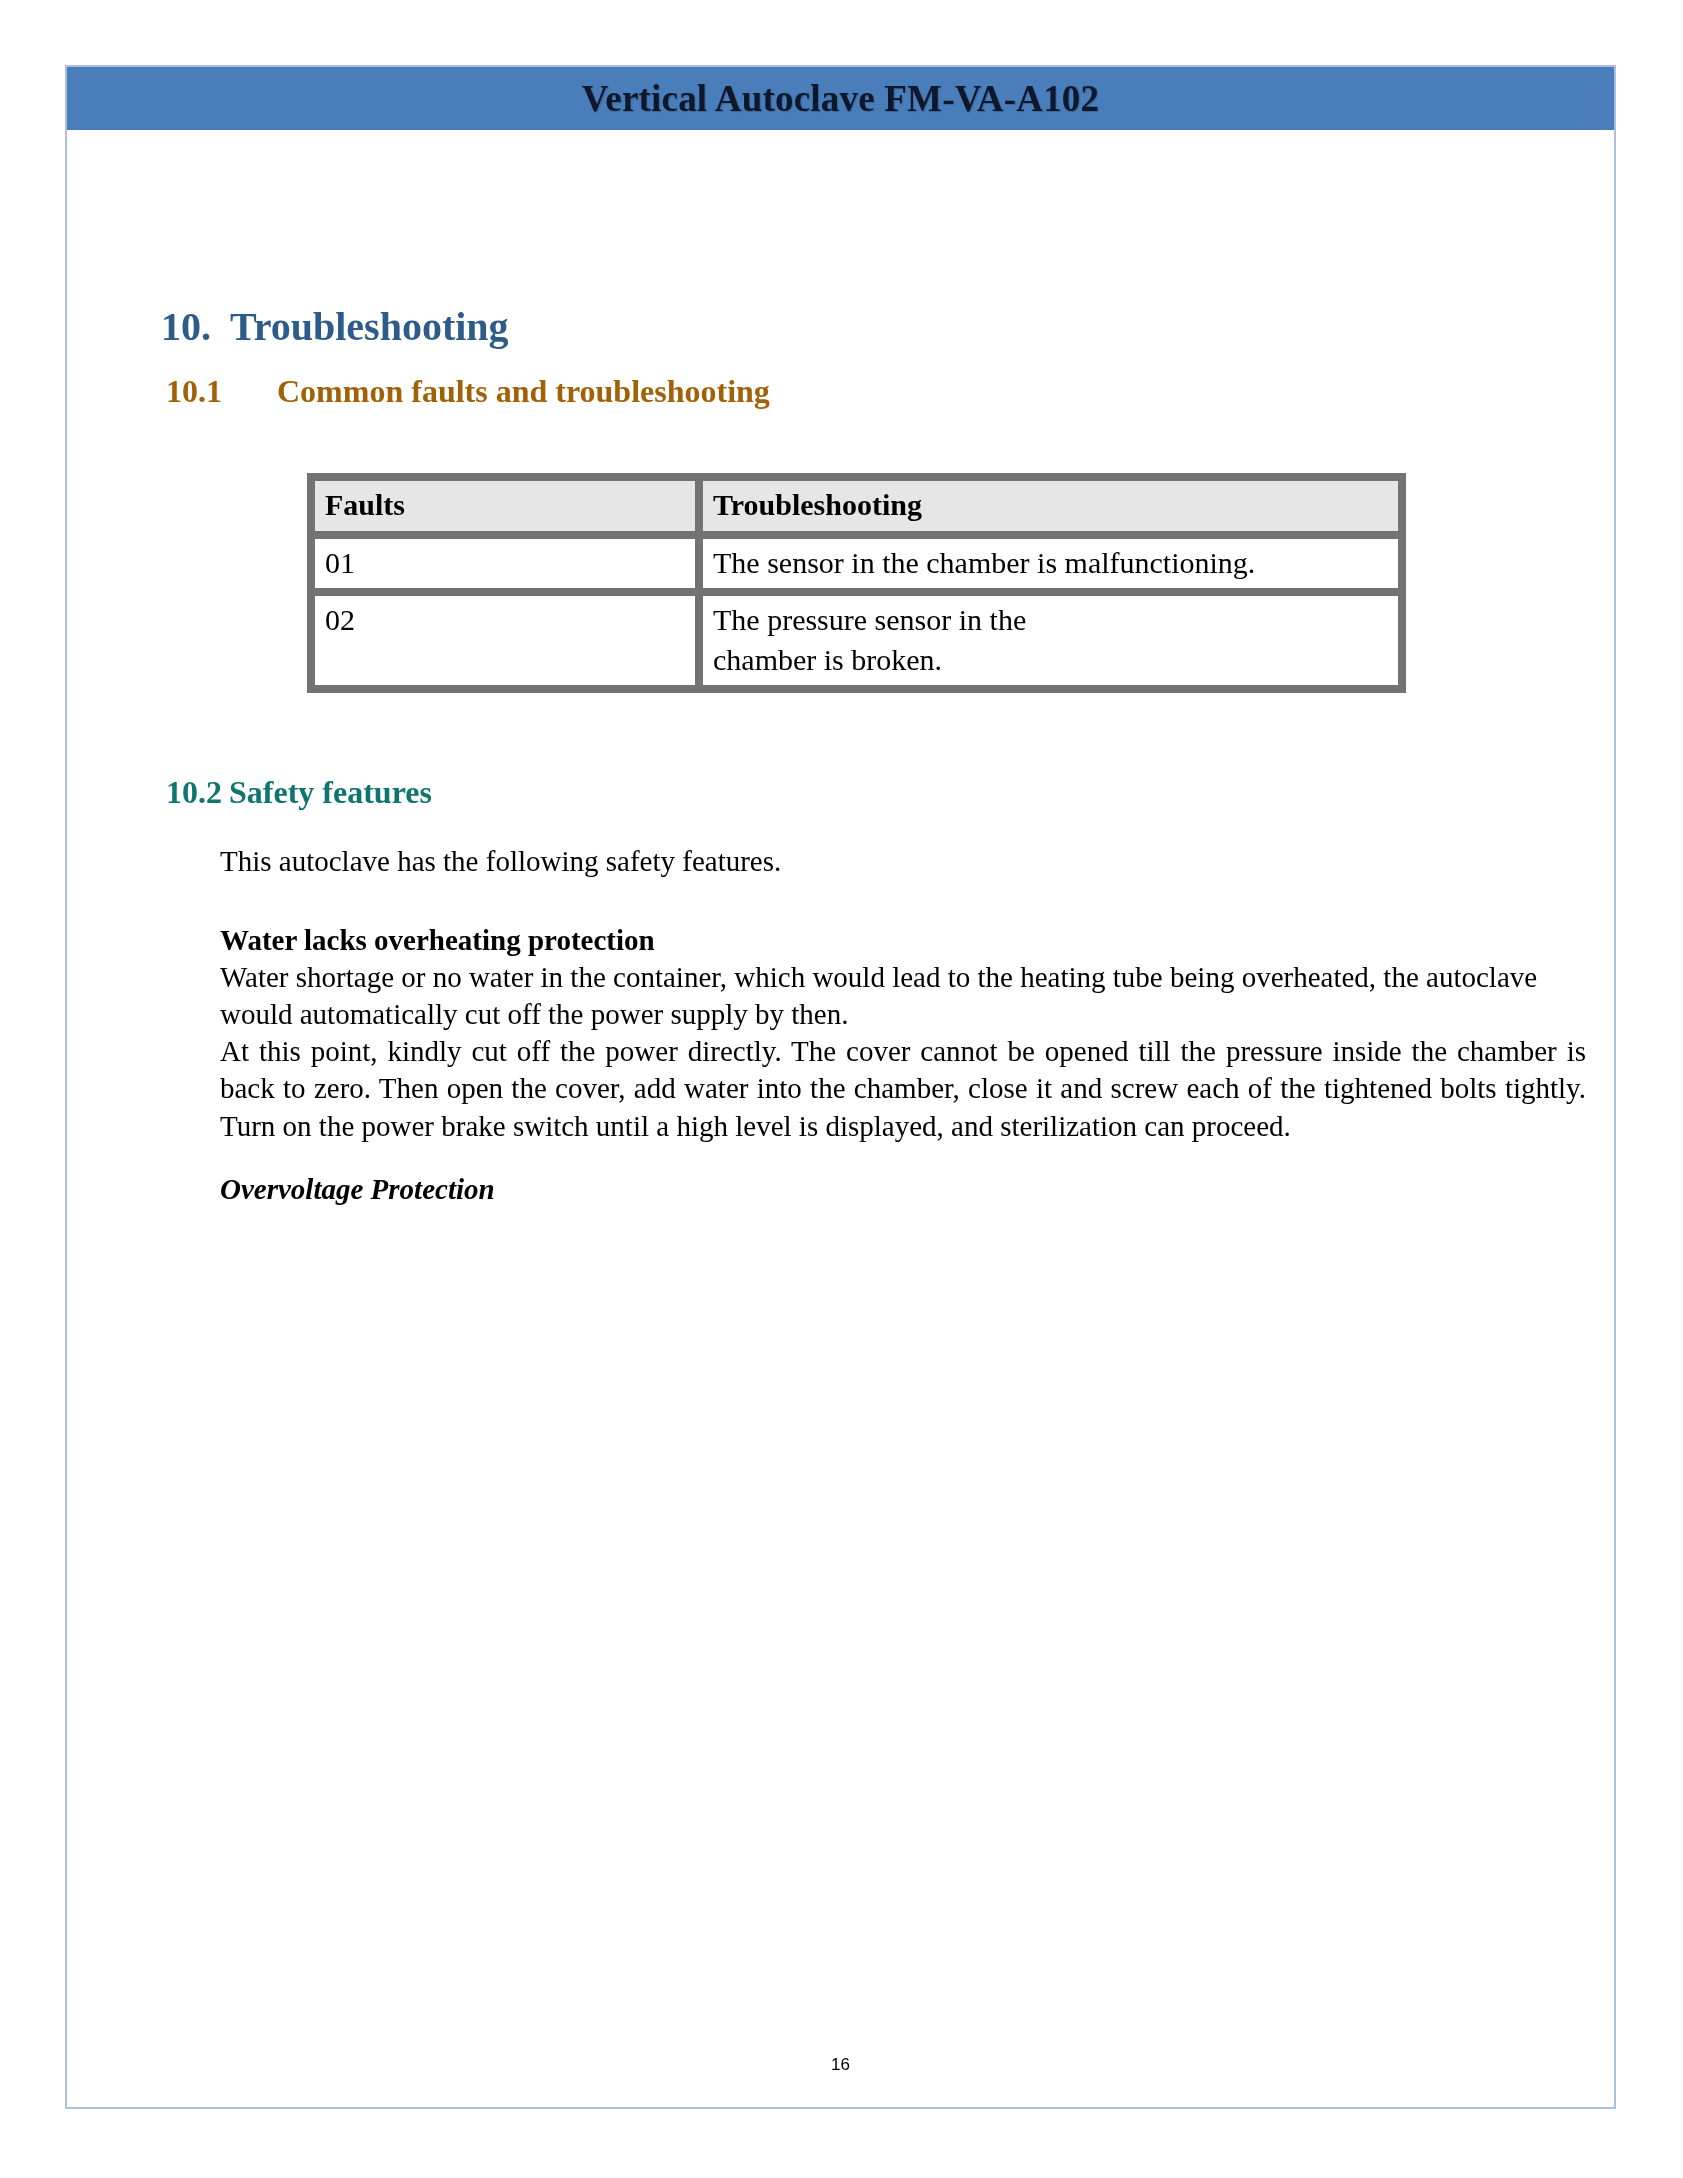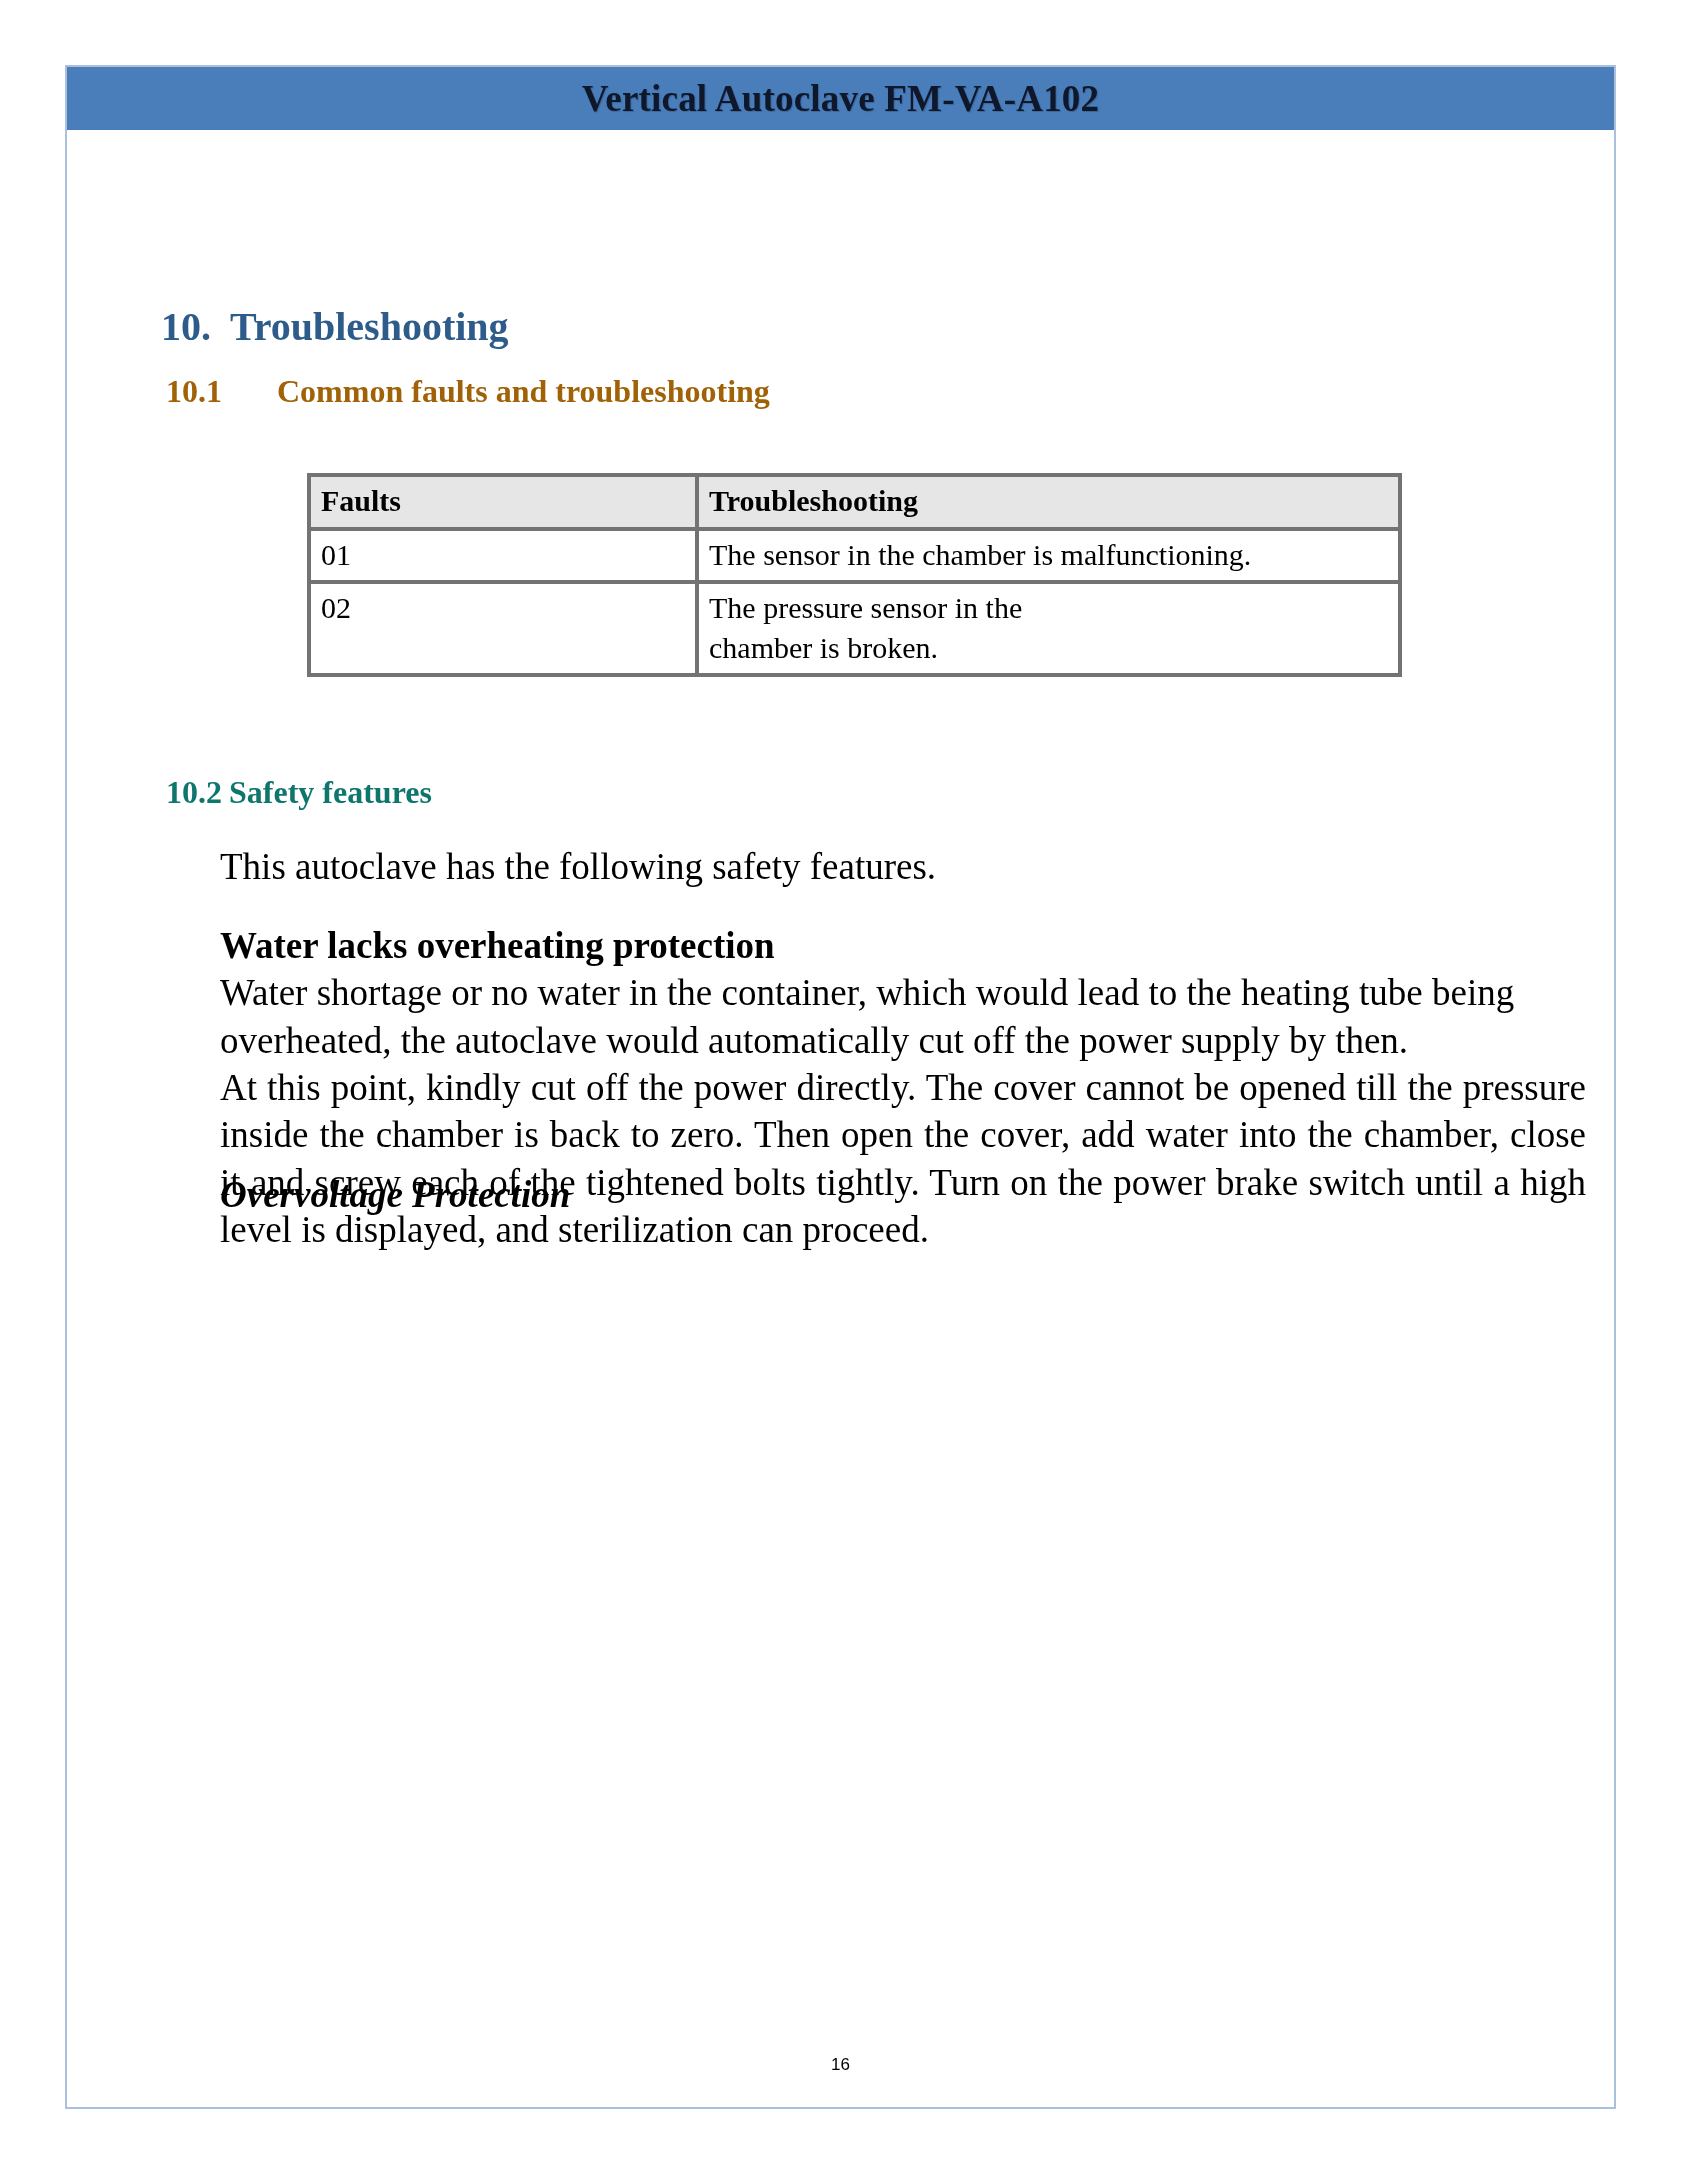--- a/index.html
+++ b/index.html
@@ -95,41 +95,41 @@
   #faults-table {
     position: absolute;
     left: 240px;
     top: 343px;
     width: 1091px;
     border-collapse: collapse;
     table-layout: fixed;
     font-size: 30px;
   }
   #faults-table td, #faults-table th {
-    border: 4px solid #737373;
+    border: 8px solid #737373;
     padding: 4px 10px 6px 10px;
     text-align: left;
     vertical-align: top;
     font-weight: normal;
     line-height: 1.32;
   }
   #faults-table thead th {
     background: #e6e6e6;
     font-weight: bold;
   }
   #faults-table col.c1 { width: 388px; }
   #faults-table col.c2 { width: 703px; }
   .row-tall td { height: 75px; }
 
   
   .body-block {
     position: absolute;
     left: 153px;
     width: 1366px;
-    font-size: 37px;
+    font-size: 29px;
     line-height: 1.28;
     color: #000000;
   }
   .body-block p { margin: 0; }
   .body-block p.b { font-weight: bold; }
   .body-block p.justify { text-align: justify; text-justify: inter-word; }
 
   #p-intro  { top: 713px; }
   #sec-water { top: 792px; }
   #sec-over  { top: 1041px; font-style: italic; }

